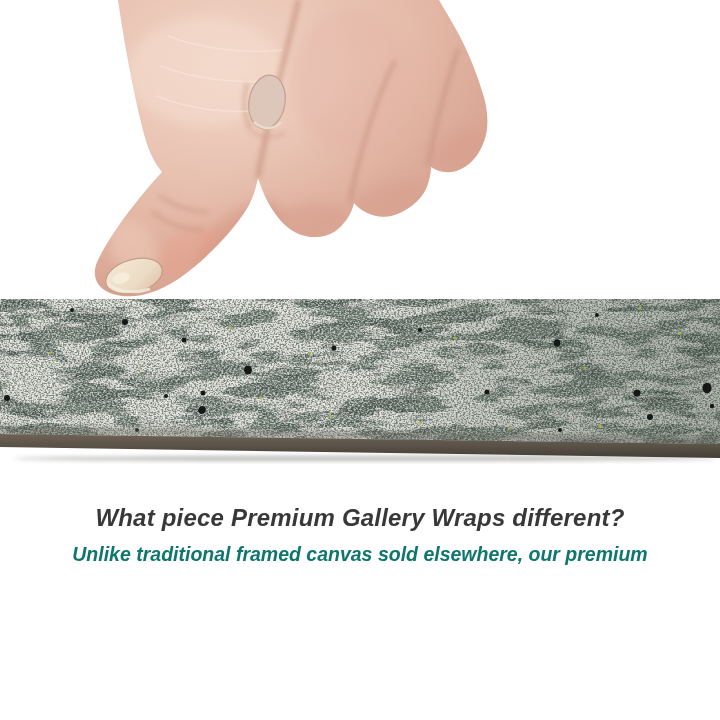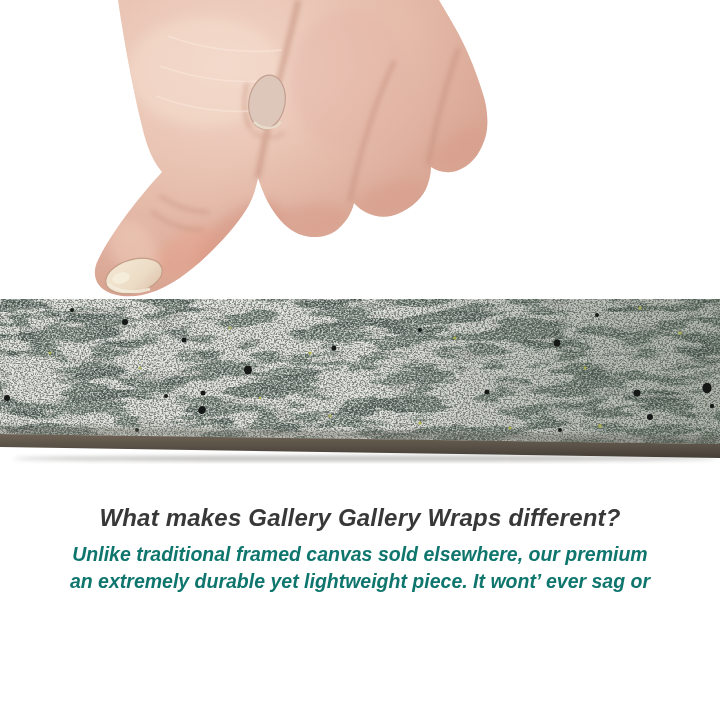--- a/index.html
+++ b/index.html
@@ -229,18 +229,17 @@
         <polygon points="0,128 720,138 720,146 0,136" fill="#6b6b62" opacity="0.45" filter="url(#fSoft)"></polygon>
       </g>
 
       <polygon points="0,136 720,146 720,160 0,149" fill="url(#gEdge)"></polygon>
 
       <ellipse cx="365" cy="160.5" rx="352" ry="2.6" fill="#43403b" opacity="0.35" filter="url(#fSoft)"></ellipse>
     </svg>
   </div>
 
   <div class="copy">
-    <h1>What makes Gallery Gallery Wraps different?</h1>
+    <h1>What piece Premium Gallery Wraps different?</h1>
     <p class="line">Unlike traditional framed canvas sold elsewhere, our premium</p>
-    <p class="line">an extremely durable yet lightweight piece. It wont’ ever sag or</p>
   </div>
 
 </div>
 
 </body></html>

